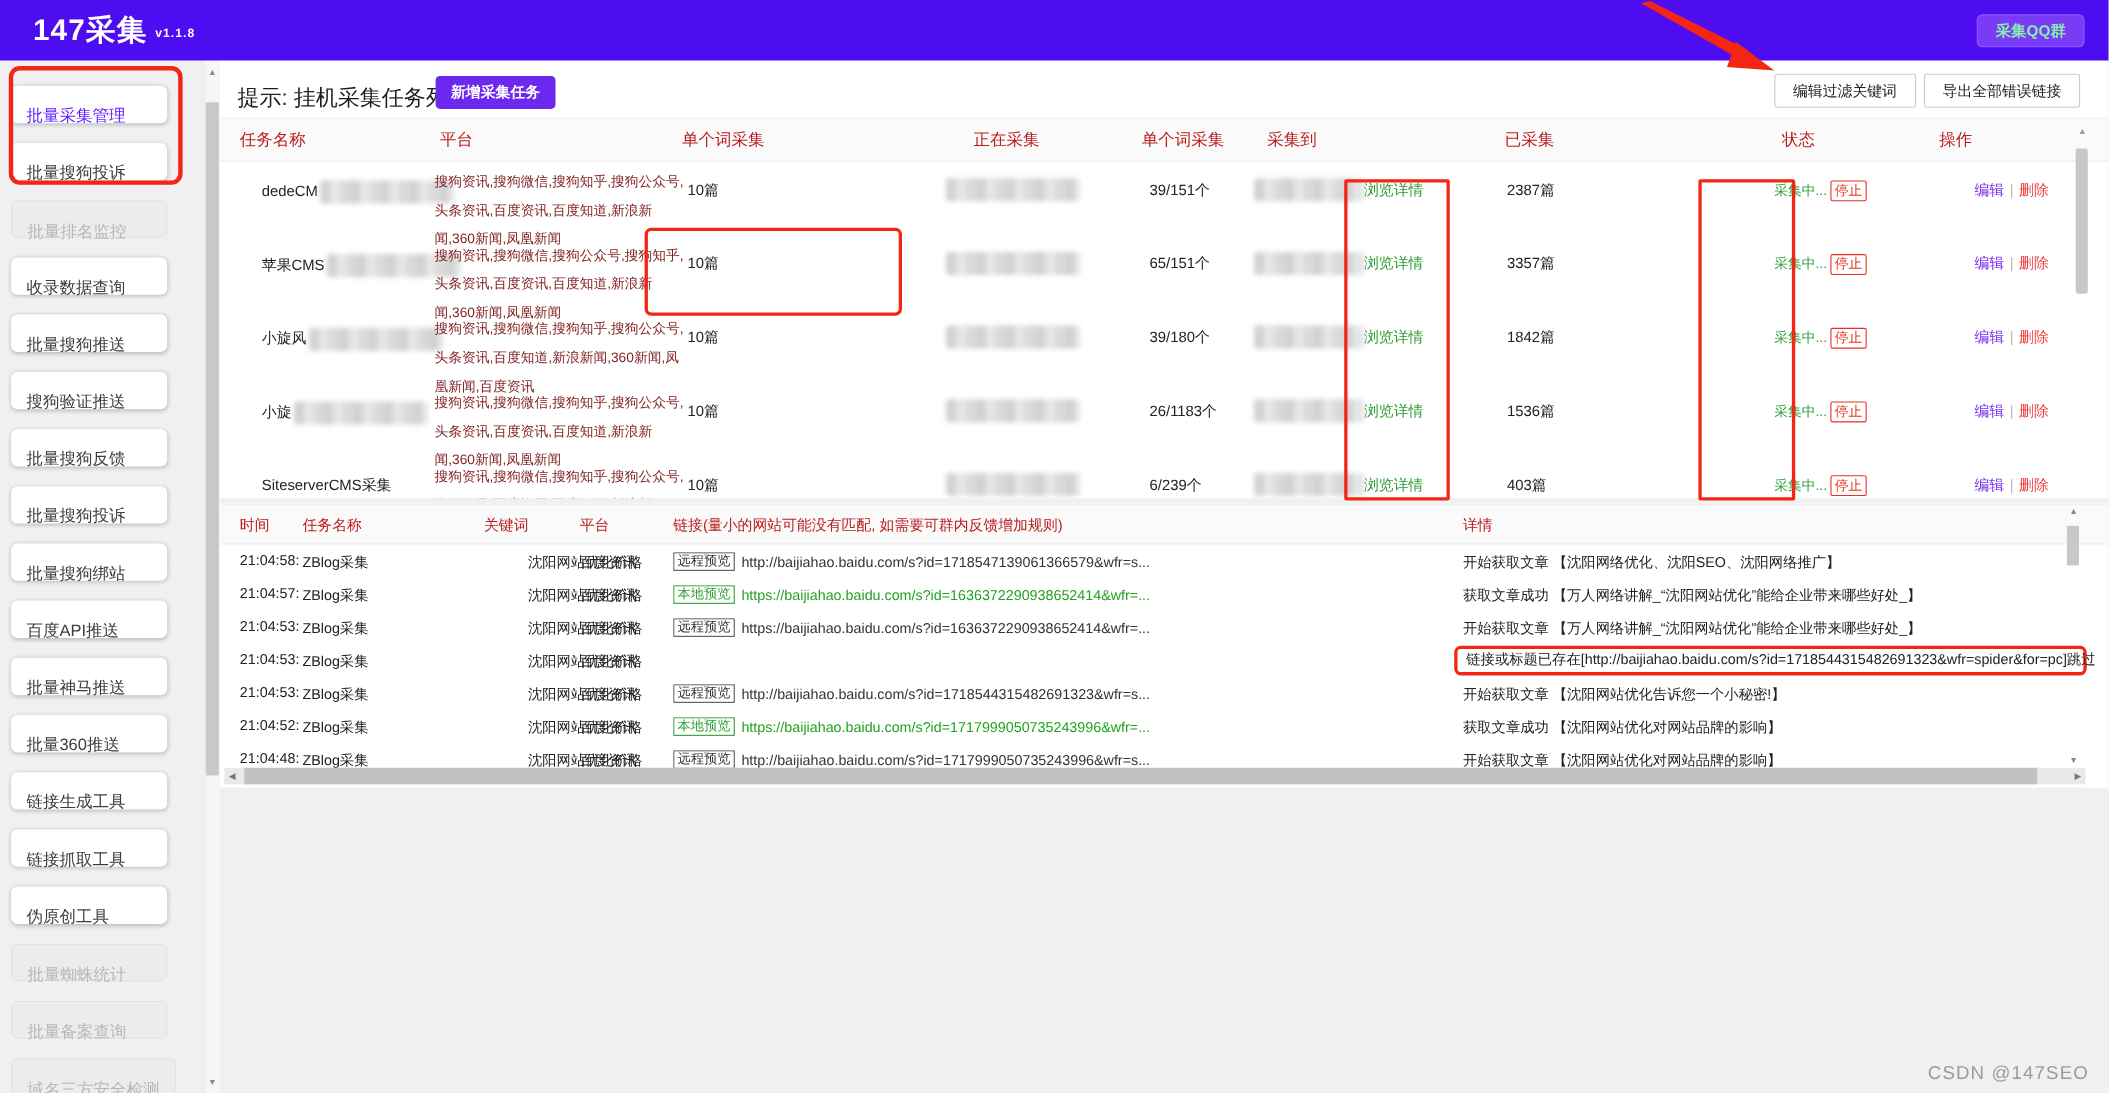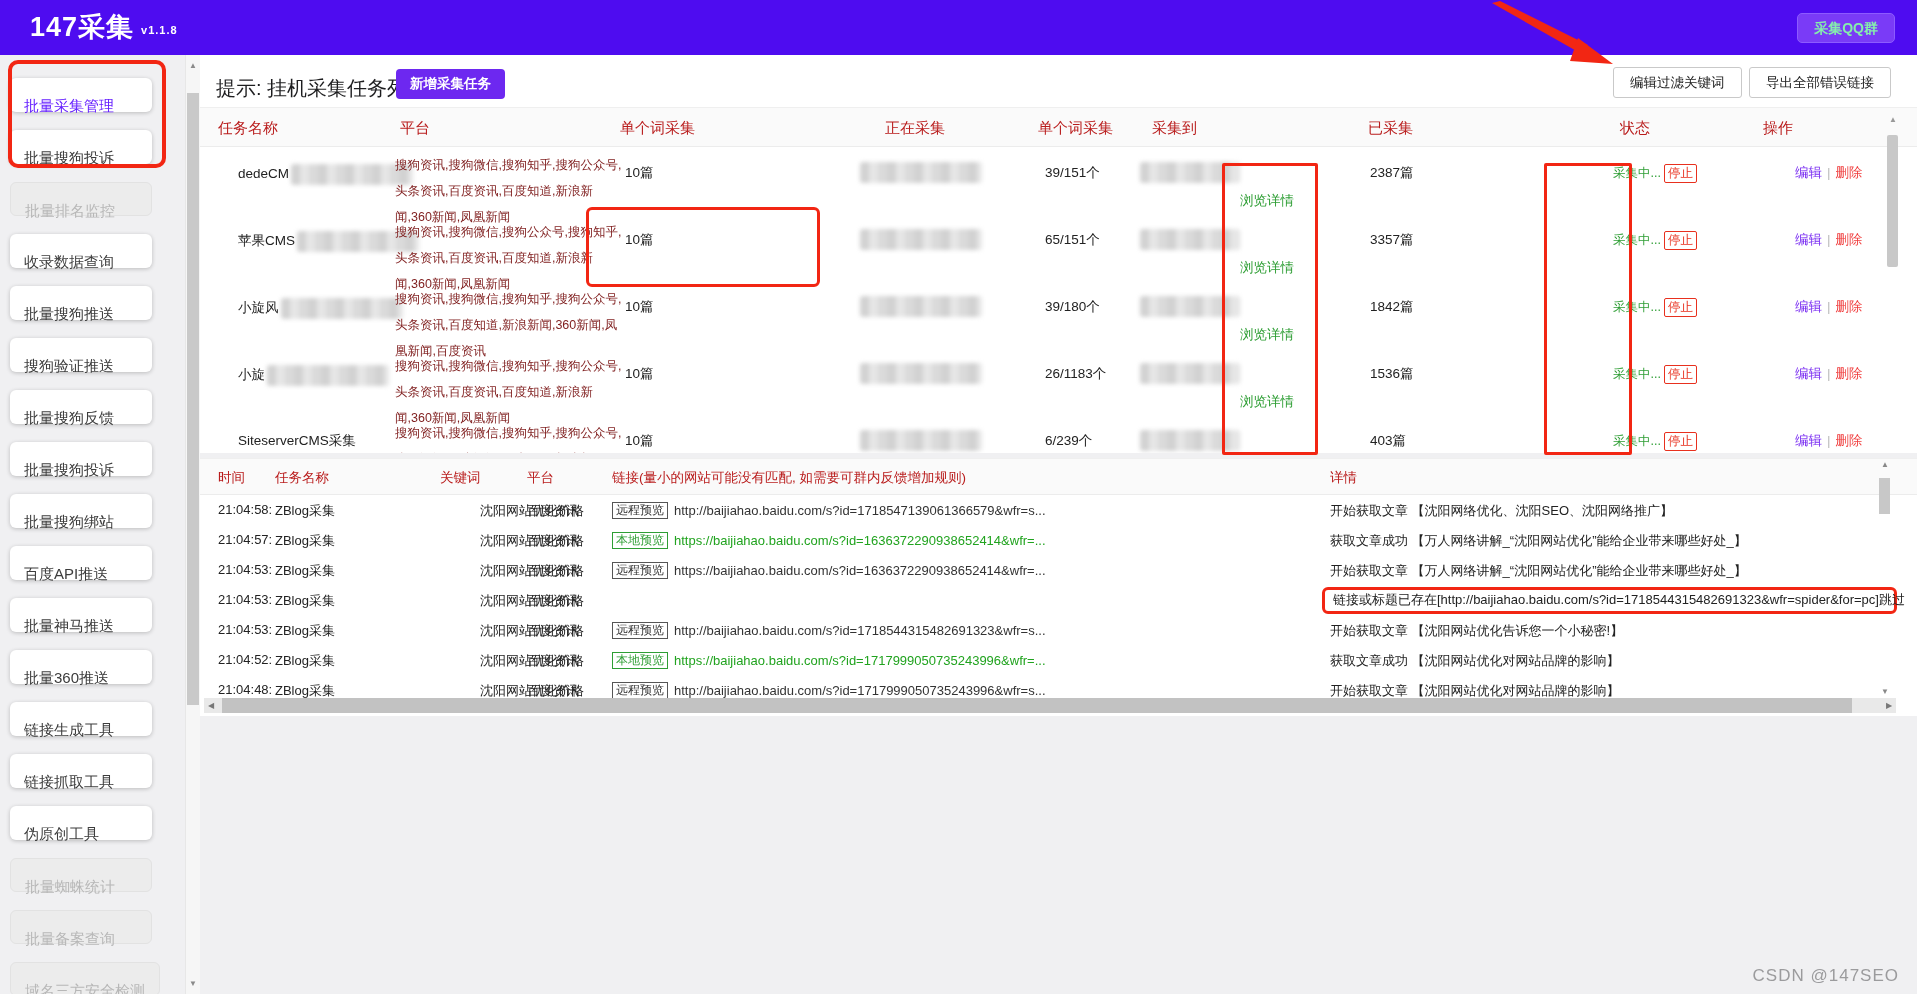--- a/index.html
+++ b/index.html
@@ -44,21 +44,21 @@
 
   .p1-rows { position:absolute; left:0; top:92px; width:1717px; }
   .task-row { position:relative; width:1717px; height:67px; }
   .cell { position:absolute; white-space:nowrap; font-size:13.5px; color:#222; }
   .c-name      { left:18px;  top:17px;margin-left:20px; }
   .c-platform  { left:195px; top:5px;  width:234px; white-space:normal; font-size:12.5px; line-height:26px; color:#7f1d1d; }
   .c-perword   { left:425px; top:17px; }
   .c-running   { left:660px; top:15px; }
   .c-keywords  { left:845px; top:17px; }
   .c-source    { left:940px; top:15px; }
-  .c-detaillink{ left:1040px;top:17px; color:#2e9e34; cursor:pointer;margin-top:28px; }
+  .c-detaillink{ left:1040px;top:17px; color:#2e9e34; cursor:pointer; }
   .c-collected { left:1170px;top:17px; }
   .c-status    { left:1413px;top:17px; font-size:12.5px; }
   .c-ops       { left:1548px;top:17px; }
   .blur { display:inline-block; vertical-align:middle; height:21px; border-radius:3px;
     background:repeating-linear-gradient(90deg,#d2d2d2 0 9px,#e6e6e6 9px 18px,#dadada 18px 27px);
     filter:blur(2.2px); }
   .blur.w120 { width:122px; } .blur.w105 { width:100px; }
   .name-blur { margin-left:2px; }
   .st-run { color:#2e9e34; }
   .stop-box { display:inline-block; margin-left:3px; padding:0 3px; border:1px solid #e8301e; color:#e8301e; border-radius:2px; font-size:12.5px; line-height:17px; cursor:pointer; }

